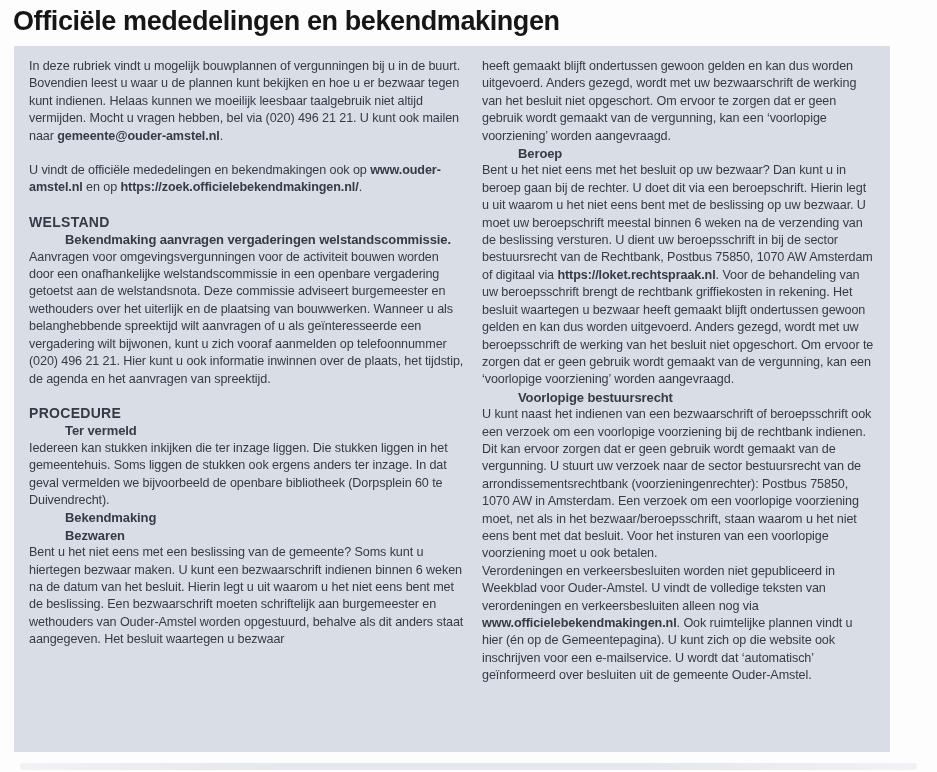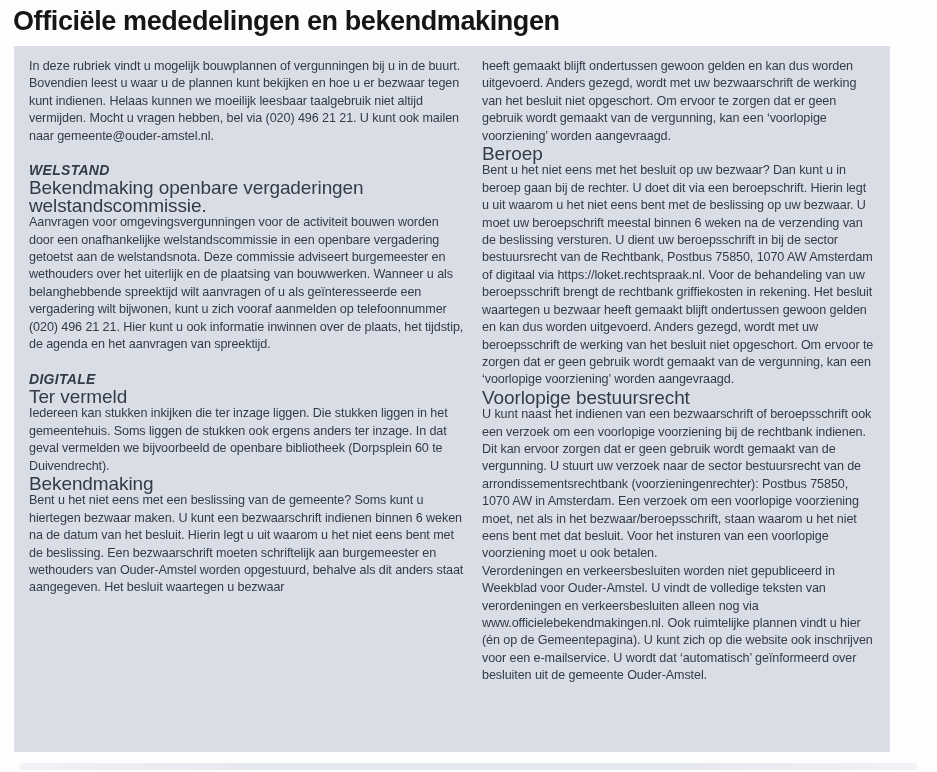--- a/index.html
+++ b/index.html
@@ -48,53 +48,55 @@
   }
   .col-left { width: 437px; flex: none; }
   .col-right { flex: 1; }
   .para, .sub-heading, .sec-heading { margin: 0; padding: 0; }
   .gap { margin-top: 17px; }
   .sec-heading {
     font-size: 14px;
     font-weight: bold;
     letter-spacing: 0.3px;
     line-height: 17.4px;
-    font-style: italic;
   }
   .sub-heading {
-    font-size: 19px;
-    font-weight: normal;
+    font-size: 13px;
+    font-weight: bold;
     line-height: 17.4px;
+    margin-left: 36px;
   }
-  .para b { font-weight: normal; }
+  .para b { font-weight: bold; }
   .bottom-strip {
     position: absolute;
     left: 20px;
     right: 20px;
     bottom: 2px;
     height: 7px;
     background: linear-gradient(to right, #f1f2f5, #e4e7ed 30%, #e4e7ed 70%, #f1f2f5);
     border-radius: 3px;
   }
 </style>
 </head>
 <body>
 
 <div class="page">
   <h1 class="page-title">Officiële mededelingen en bekendmakingen</h1>
   <div class="panel">
     <div class="col col-left">
         <p class="para"><span>In deze rubriek vindt u mogelijk bouwplannen of vergunningen bij u in de buurt. Bovendien leest u waar u de plannen kunt bekijken en hoe u er bezwaar tegen kunt indienen. Helaas kunnen we moeilijk leesbaar taalgebruik niet altijd vermijden. Mocht u vragen hebben, bel via (020) 496 21 21. U kunt ook mailen naar </span><b>gemeente@ouder-amstel.nl</b><span>.</span></p>
+        <p class="para gap"><span>U vindt de officiële mededelingen en bekendmakingen ook op </span><b>www.ouder-amstel.nl</b><span> en op </span><b>https://zoek.officielebekendmakingen.nl/</b><span>.</span></p>
         <h3 class="sec-heading gap"><span>WELSTAND</span></h3>
-        <h4 class="sub-heading"><span>Bekendmaking openbare vergaderingen welstandscommissie.</span></h4>
+        <h4 class="sub-heading"><span>Bekendmaking aanvragen vergaderingen welstandscommissie.</span></h4>
         <p class="para"><span>Aanvragen voor omgevingsvergunningen voor de activiteit bouwen worden door een onafhankelijke welstandscommissie in een openbare vergadering getoetst aan de welstandsnota. Deze commissie adviseert burgemeester en wethouders over het uiterlijk en de plaatsing van bouwwerken. Wanneer u als belanghebbende spreektijd wilt aanvragen of u als geïnteresseerde een vergadering wilt bijwonen, kunt u zich vooraf aanmelden op telefoonnummer (020) 496 21 21. Hier kunt u ook informatie inwinnen over de plaats, het tijdstip, de agenda en het aanvragen van spreektijd.</span></p>
-        <h3 class="sec-heading gap"><span>DIGITALE</span></h3>
+        <h3 class="sec-heading gap"><span>PROCEDURE</span></h3>
         <h4 class="sub-heading"><span>Ter vermeld</span></h4>
         <p class="para"><span>Iedereen kan stukken inkijken die ter inzage liggen. Die stukken liggen in het gemeentehuis. Soms liggen de stukken ook ergens anders ter inzage. In dat geval vermelden we bijvoorbeeld de openbare bibliotheek (Dorpsplein 60 te Duivendrecht).</span></p>
         <h4 class="sub-heading"><span>Bekendmaking</span></h4>
+        <h4 class="sub-heading"><span>Bezwaren</span></h4>
         <p class="para"><span>Bent u het niet eens met een beslissing van de gemeente? Soms kunt u hiertegen bezwaar maken. U kunt een bezwaarschrift indienen binnen 6 weken na de datum van het besluit. Hierin legt u uit waarom u het niet eens bent met de beslissing. Een bezwaarschrift moeten schriftelijk aan burgemeester en wethouders van Ouder-Amstel worden opgestuurd, behalve als dit anders staat aangegeven. Het besluit waartegen u bezwaar</span></p>
       </div>
     <div class="col col-right">
         <p class="para"><span>heeft gemaakt blijft ondertussen gewoon gelden en kan dus worden uitgevoerd. Anders gezegd, wordt met uw bezwaarschrift de werking van het besluit niet opgeschort. Om ervoor te zorgen dat er geen gebruik wordt gemaakt van de vergunning, kan een ‘voorlopige voorziening’ worden aangevraagd.</span></p>
         <h4 class="sub-heading"><span>Beroep</span></h4>
         <p class="para"><span>Bent u het niet eens met het besluit op uw bezwaar? Dan kunt u in beroep gaan bij de rechter. U doet dit via een beroepschrift. Hierin legt u uit waarom u het niet eens bent met de beslissing op uw bezwaar. U moet uw beroepschrift meestal binnen 6 weken na de verzending van de beslissing versturen. U dient uw beroepsschrift in bij de sector bestuursrecht van de Rechtbank, Postbus 75850, 1070 AW Amsterdam of digitaal via </span><b>https://loket.rechtspraak.nl</b><span>. Voor de behandeling van uw beroepsschrift brengt de rechtbank griffiekosten in rekening. Het besluit waartegen u bezwaar heeft gemaakt blijft ondertussen gewoon gelden en kan dus worden uitgevoerd. Anders gezegd, wordt met uw beroepsschrift de werking van het besluit niet opgeschort. Om ervoor te zorgen dat er geen gebruik wordt gemaakt van de vergunning, kan een ‘voorlopige voorziening’ worden aangevraagd.</span></p>
         <h4 class="sub-heading"><span>Voorlopige bestuursrecht</span></h4>
         <p class="para"><span>U kunt naast het indienen van een bezwaarschrift of beroepsschrift ook een verzoek om een voorlopige voorziening bij de rechtbank indienen. Dit kan ervoor zorgen dat er geen gebruik wordt gemaakt van de vergunning. U stuurt uw verzoek naar de sector bestuursrecht van de arrondissementsrechtbank (voorzieningenrechter): Postbus 75850, 1070 AW in Amsterdam. Een verzoek om een voorlopige voorziening moet, net als in het bezwaar/beroepsschrift, staan waarom u het niet eens bent met dat besluit. Voor het insturen van een voorlopige voorziening moet u ook betalen.</span></p>
         <p class="para"><span>Verordeningen en verkeersbesluiten worden niet gepubliceerd in Weekblad voor Ouder-Amstel. U vindt de volledige teksten van verordeningen en verkeersbesluiten alleen nog via </span><b>www.officielebekendmakingen.nl</b><span>. Ook ruimtelijke plannen vindt u hier (én op de Gemeentepagina). U kunt zich op die website ook inschrijven voor een e-mailservice. U wordt dat ‘automatisch’ geïnformeerd over besluiten uit de gemeente Ouder-Amstel.</span></p>
       </div>

